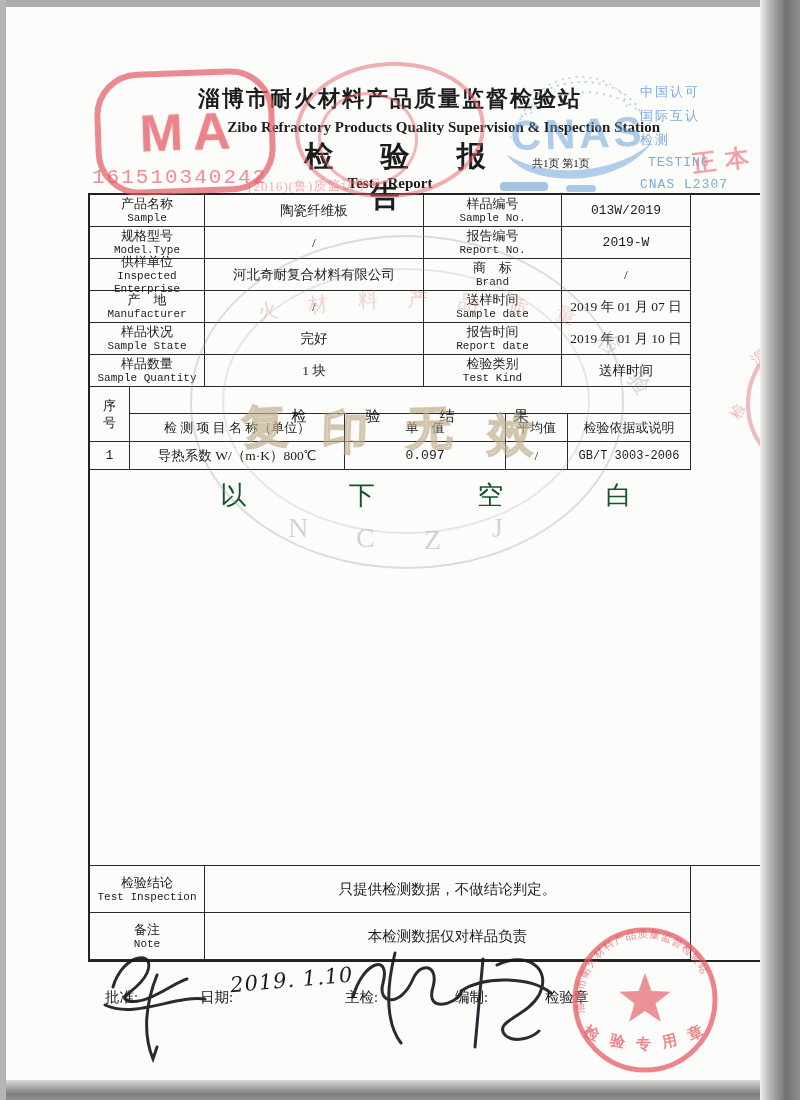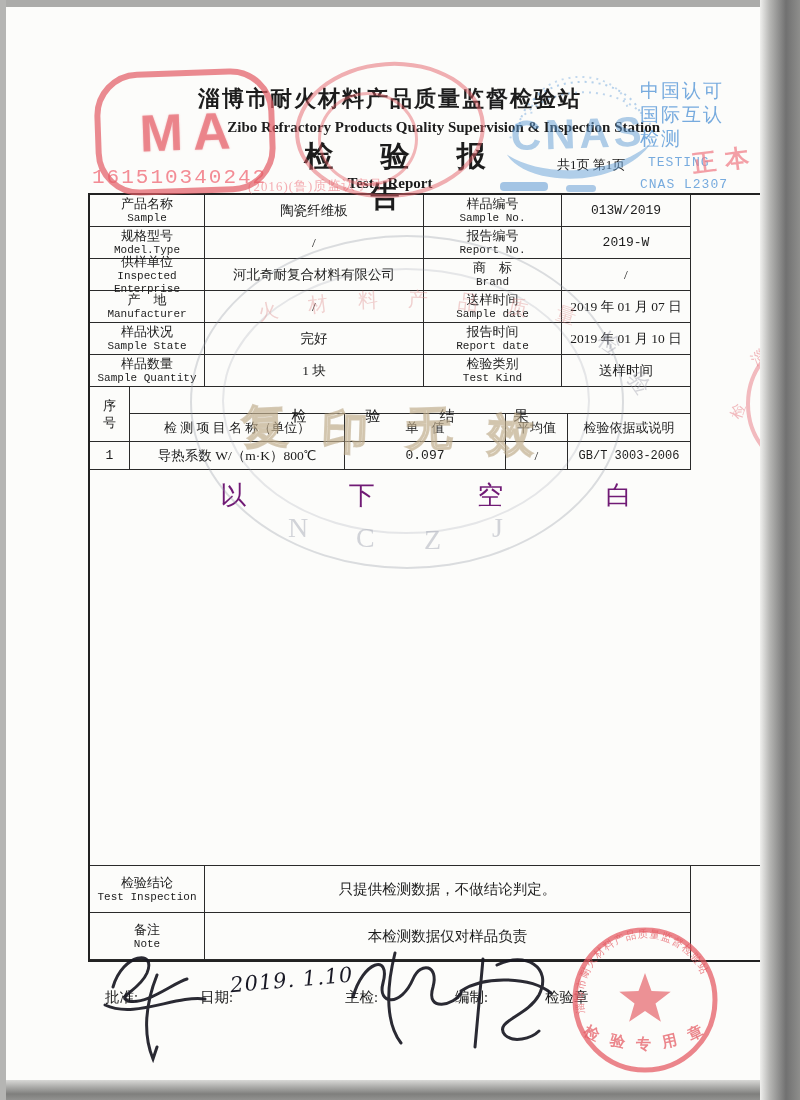--- a/index.html
+++ b/index.html
@@ -15,57 +15,57 @@
   .edge-left{left:0;top:0;width:6px;height:1100px;background:#b5b5b3;z-index:30;}
   .edge-right{left:760px;top:0;width:40px;height:1100px;z-index:30;
     background:linear-gradient(to right,#efefed 0,#b5b5b3 25%,#717171 65%,#8e8e8c 100%);}
   .edge-bottom{left:0;top:1080px;width:800px;height:20px;z-index:29;
     background:linear-gradient(to bottom,#d8d8d6 0,#7f7f7d 70%,#929290 100%);}
 
   
   .station-cn{left:170px;top:84px;width:440px;text-align:center;font-size:22px;font-weight:bold;letter-spacing:2px;z-index:5;}
   .station-en{left:120px;top:119px;width:540px;text-align:right;font-size:15px;font-weight:bold;z-index:5;}
   .report-cn{left:250px;top:137px;width:290px;text-align:center;font-size:29px;font-weight:bold;letter-spacing:20px;text-indent:20px;z-index:5;}
-  .page-count{left:557px;top:156px;font-size:13px;z-index:6;}
+  .page-count{left:532px;top:156px;font-size:11px;z-index:6;}
   .report-en{left:300px;top:175px;width:180px;text-align:center;font-size:15px;font-weight:bold;word-spacing:10px;z-index:5;}
   .serial{left:92px;top:166px;font-family:"Liberation Mono",monospace;font-size:21px;letter-spacing:2px;color:rgba(242,128,138,0.9);z-index:6;}
   .license-note{left:248px;top:177px;font-size:13px;color:rgba(238,118,128,0.6);letter-spacing:1px;transform:rotate(-1deg);z-index:6;}
   .original-mark{left:692px;top:144px;font-size:24px;font-weight:bold;letter-spacing:9px;color:rgba(240,128,138,0.75);transform:rotate(-7deg);z-index:7;}
 
   
   .ma-stamp{left:95px;top:70px;width:168px;height:112px;border:6px solid rgba(226,90,98,0.7);border-radius:44px;
     display:flex;align-items:center;justify-content:center;transform:rotate(-2deg);z-index:6;}
   .ma-letters{font-family:"Liberation Sans",sans-serif;font-size:52px;font-weight:bold;letter-spacing:10px;text-indent:10px;
     color:rgba(231,106,114,0.7);text-shadow:0 0 2px rgba(231,106,114,0.4);}
   .cal-outer{left:295px;top:62px;width:182px;height:128px;border:4px solid rgba(228,95,103,0.5);border-radius:50%;transform:rotate(-4deg);z-index:6;}
   .cal-inner{left:318px;top:92px;width:94px;height:88px;border:3px solid rgba(228,95,103,0.45);border-radius:50%;z-index:6;}
   .cnas-svg{left:492px;top:66px;z-index:6;transform:rotate(-2deg);}
   .blue-smear1{left:500px;top:182px;width:48px;height:9px;background:rgba(90,150,210,0.55);border-radius:4px;filter:blur(0.6px);z-index:6;}
   .blue-smear2{left:566px;top:185px;width:30px;height:7px;background:rgba(90,150,210,0.5);border-radius:4px;filter:blur(0.6px);z-index:6;}
   .accredit{left:640px;top:80px;width:120px;z-index:6;color:rgba(85,150,215,0.8);}
-  .accredit .cnline{display:block;font-size:19px;line-height:24px;letter-spacing:2px;font-family:Liberation Mono, monospace;}
+  .accredit .cnline{display:block;font-size:13px;line-height:24px;letter-spacing:2px;}
   .accredit .enline{display:block;font-family:"Liberation Mono",monospace;font-size:13px;line-height:22px;letter-spacing:1px;}
 
   
   .main-table{left:88px;top:193px;width:676px;height:769px;border:2px solid #222;box-sizing:border-box;z-index:2;background:transparent;}
   .grid{display:grid;}
   .info-grid{grid-template-columns:115px 219px 138px 129px;grid-auto-rows:32px;}
   .res-grid{grid-template-columns:40px 215px 161px 62px 123px;grid-template-rows:27px 28px 28px;}
   .conc-grid{grid-template-columns:115px 486px;grid-auto-rows:47px;}
   .cell{display:flex;flex-direction:column;align-items:center;justify-content:center;
     border-right:1px solid #2a2a2a;border-bottom:1px solid #2a2a2a;box-sizing:border-box;text-align:center;}
   .cn{font-size:13px;line-height:16px;}
   .en{font-family:"Liberation Mono",monospace;font-size:11px;line-height:13px;}
   .val{font-size:13.5px;}
   .mono{font-family:"Liberation Mono",monospace;font-size:13px;}
   .seq-cell{grid-row:1/3;grid-column:1;}
   .seq-cell span{display:inline-block;width:15px;word-break:break-all;line-height:17px;font-size:13px;}
   .res-head{grid-column:2/6;font-size:15px;letter-spacing:22px;text-indent:22px;}
   .blank-sec{position:relative;height:396px;border-bottom:1px solid #2a2a2a;box-sizing:border-box;}
-  .blank-text{position:absolute;left:0;top:8px;width:100%;text-align:center;font-size:26px;letter-spacing:48px;text-indent:48px;color:#701a75;}
+  .blank-text{position:absolute;left:0;top:8px;width:100%;text-align:center;font-size:26px;letter-spacing:48px;text-indent:48px;color:#14532d;}
 
   
   .wm{z-index:4;pointer-events:none;}
   .wm-ellipse1{left:190px;top:235px;width:430px;height:330px;border:2px solid rgba(140,145,160,0.30);border-radius:50%;}
   .wm-ellipse2{left:222px;top:268px;width:364px;height:262px;border:2px solid rgba(140,145,160,0.20);border-radius:50%;}
   .wm-letter{font-size:28px;color:rgba(150,155,170,0.42);font-family:"Liberation Serif",serif;}
   .copy-char{font-size:46px;font-weight:bold;color:rgba(226,212,186,0.32);-webkit-text-stroke:1.5px rgba(182,162,128,0.55);}
   .pink-char{font-size:20px;color:rgba(222,142,142,0.40);}
   .gray-char{font-size:22px;color:rgba(150,150,165,0.38);}
 

